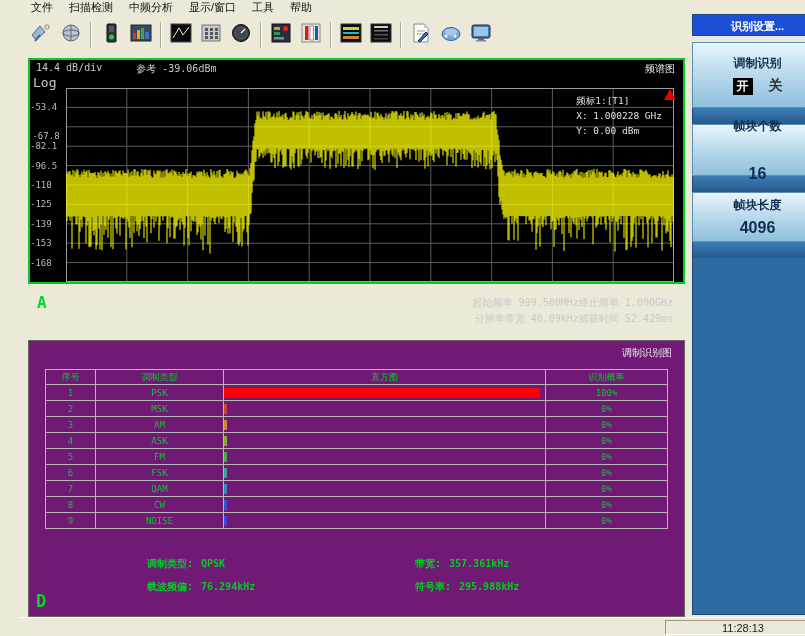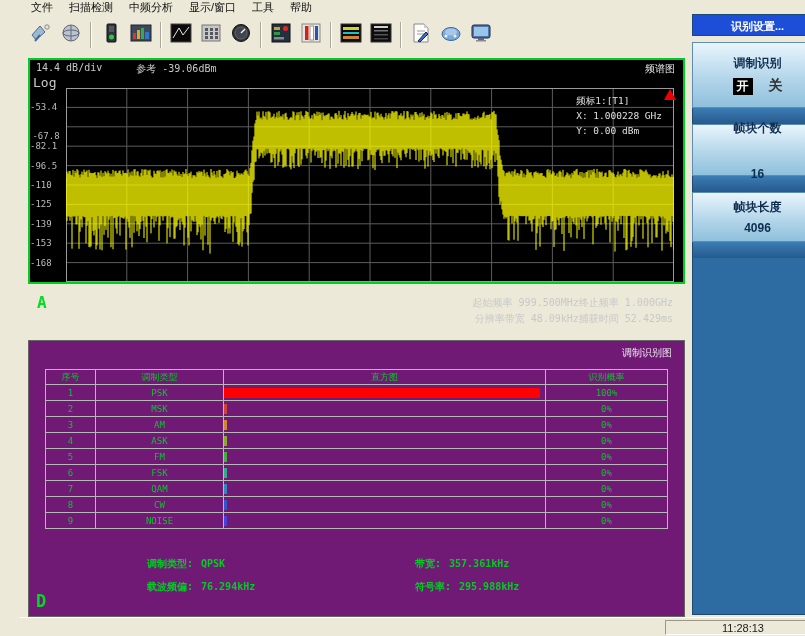--- a/index.html
+++ b/index.html
@@ -67,21 +67,21 @@
   .sidebar-gap { height:6px; background:#ece9d8; }
   .sb-btn { border:1px solid #5d8cb4; background:linear-gradient(#e9f5fc, #b4d6ea 55%, #8fc0dc);
     color:#0d2d50; font-size:12px; font-weight:bold;
     display:flex; flex-direction:column; align-items:center; justify-content:center; gap:5px; }
   .sb-btn-1 { height:66px;justify-content:center; } .sb-btn-2 { height:52px;gap:30px; } .sb-btn-3 { height:50px; }
   .sb-sep { height:16px; background:linear-gradient(#3c7cb5,#255a8c); border:1px solid #1c4a74; border-top:none; border-bottom:none; }
   .sb-filler { flex:1; background:#2d6ca2; border:1px solid #1c4a74; border-top:none; }
   .toggle-line { display:flex; align-items:center; gap:16px; }
   .toggle-on { background:#000; color:#fff; padding:0 4px; font-size:12px; }
   .toggle-off { color:#333; font-size:14px; }
-  .sb-value { font-size:12px; }
+  .sb-value { font-size:16px; }
 
   
   .statusbar { position:absolute; left:0; top:617px; width:805px; height:19px;
     background:#ece9d8; border-top:1px solid #fff; }
   .time-cell { position:absolute; right:4px; top:2px; width:156px; height:15px;
     border:1px solid; border-color:#9a968a #fff #fff #9a968a;
     font-size:11px; color:#222; text-align:center; line-height:14px; }
 </style>
 </head>
 <body>

